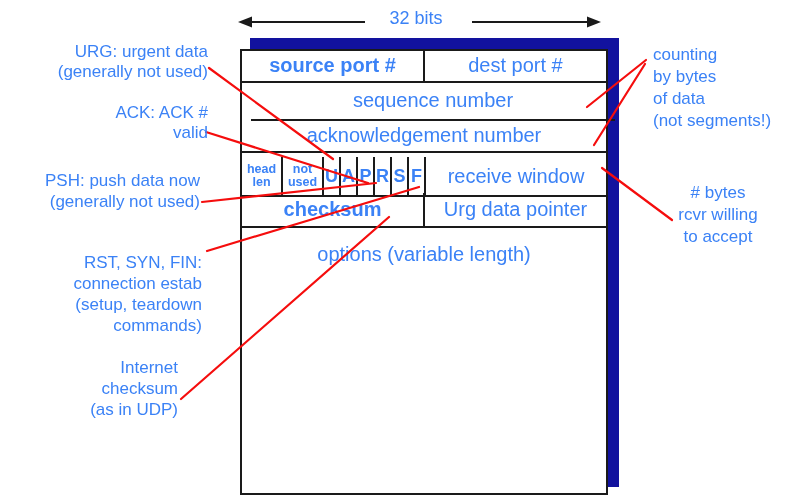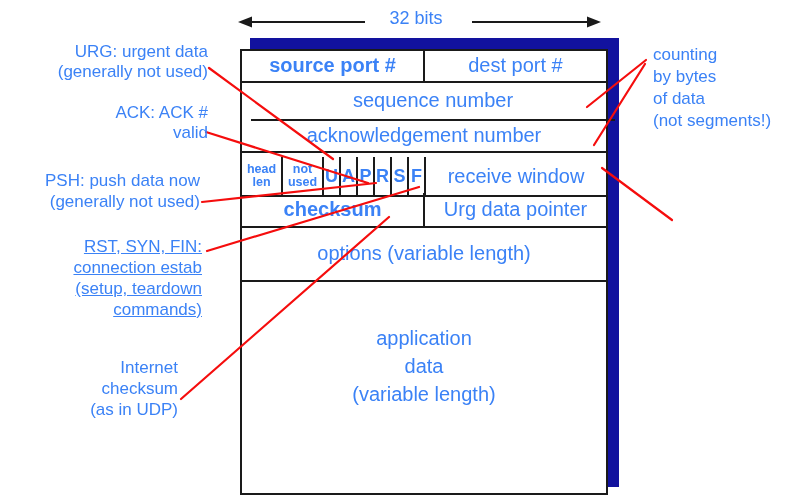--- a/index.html
+++ b/index.html
@@ -53,21 +53,21 @@
   
   #callout-svg{position:absolute;left:0;top:0;width:801px;height:504px;pointer-events:none;}
   .callout-line{stroke:#f50d0d;stroke-width:2.2;stroke-linecap:round;}
   
   .ann{position:absolute;white-space:pre-line;font-size:17px;}
   .ann-left{text-align:right;line-height:20px;}
   .ann-right{text-align:left;line-height:22px;}
   #ann-urg{right:593px;top:42px;}
   #ann-ack{right:593px;top:103px;}
   #ann-psh{right:601px;top:170px;line-height:21px;}
-  #ann-rst{right:599px;top:236px;line-height:21px;text-decoration:underline;}
+  #ann-rst{right:599px;top:252px;line-height:21px;}
   #ann-ichk{right:623px;top:357px;line-height:21px;}
   #ann-counting{left:653px;top:44px;}
   #ann-bytes{left:664px;top:182px;width:108px;text-align:center;}
 </style>
 </head>
 <body>
 
 <div id="canvas">
 
   <svg id="title-arrow-svg">
@@ -111,25 +111,20 @@
 
     <div class="trow" id="row-checksum">
       <div class="tcell half div-right">checksum</div>
       <div class="tcell half">Urg data pointer</div>
     </div>
 
     <div class="trow" id="row-options">
       <div class="tcell half">options (variable length)</div>
     </div>
 
-    <div class="trow" id="row-appdata">
-      <div class="tcell half">application
-data
-(variable length)</div>
-    </div>
 
   </div>
 
   <svg id="callout-svg">
     <line class="callout-line" x1="209" y1="68" x2="333" y2="159"></line>
     <line class="callout-line" x1="206" y1="132" x2="368" y2="183"></line>
     <line class="callout-line" x1="202" y1="202" x2="376" y2="183"></line>
     <line class="callout-line" x1="207" y1="251" x2="419" y2="187"></line>
     <line class="callout-line" x1="181" y1="399" x2="389" y2="217"></line>
     <line class="callout-line" x1="646" y1="60" x2="587" y2="107"></line>
@@ -148,14 +143,17 @@
 (setup, teardown
 commands)</div>
   <div class="ann ann-left" id="ann-ichk">Internet
 checksum
 (as in UDP)</div>
 
   <div class="ann ann-right" id="ann-counting">counting
 by bytes
 of data
 (not segments!)</div>
+  <div class="ann ann-right" id="ann-bytes"># bytes
+rcvr willing
+to accept</div>
 
 </div>
 
 </body></html>

